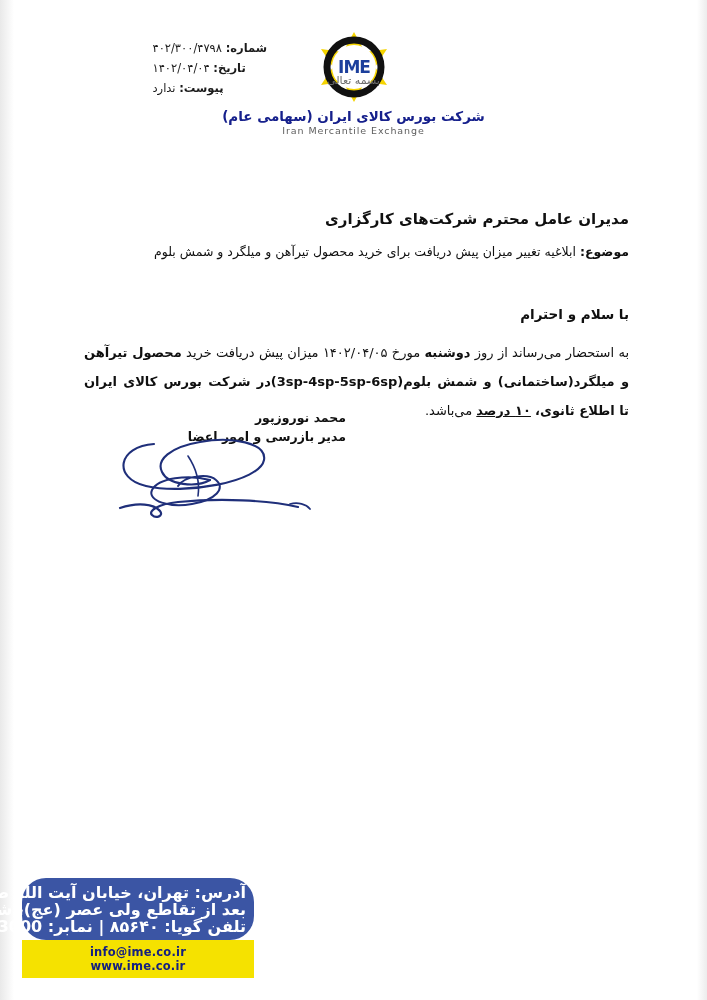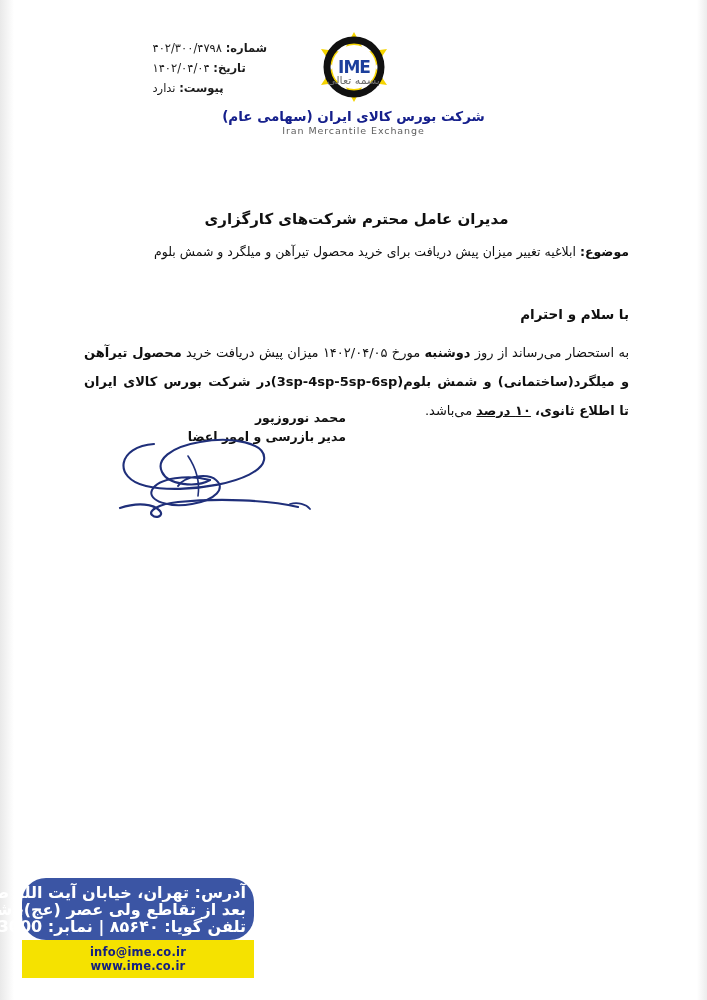--- a/index.html
+++ b/index.html
@@ -99,21 +99,21 @@
     position: absolute;
     top: 210px;
     left: 84px;
     right: 78px;
     direction: rtl;
     color: #101010;
   }
   .addressee {
     font-size: 15px;
     font-weight: bold;
-    text-align: center;
+    text-align: right;
     margin: 0 0 14px 0;
     letter-spacing: 0;
   }
   .subject {
     font-size: 12.5px;
     text-align: right;
     margin: 0 0 44px 0;
     line-height: 20px;
   }
   .subject .k { font-weight: bold; text-align: center; }

